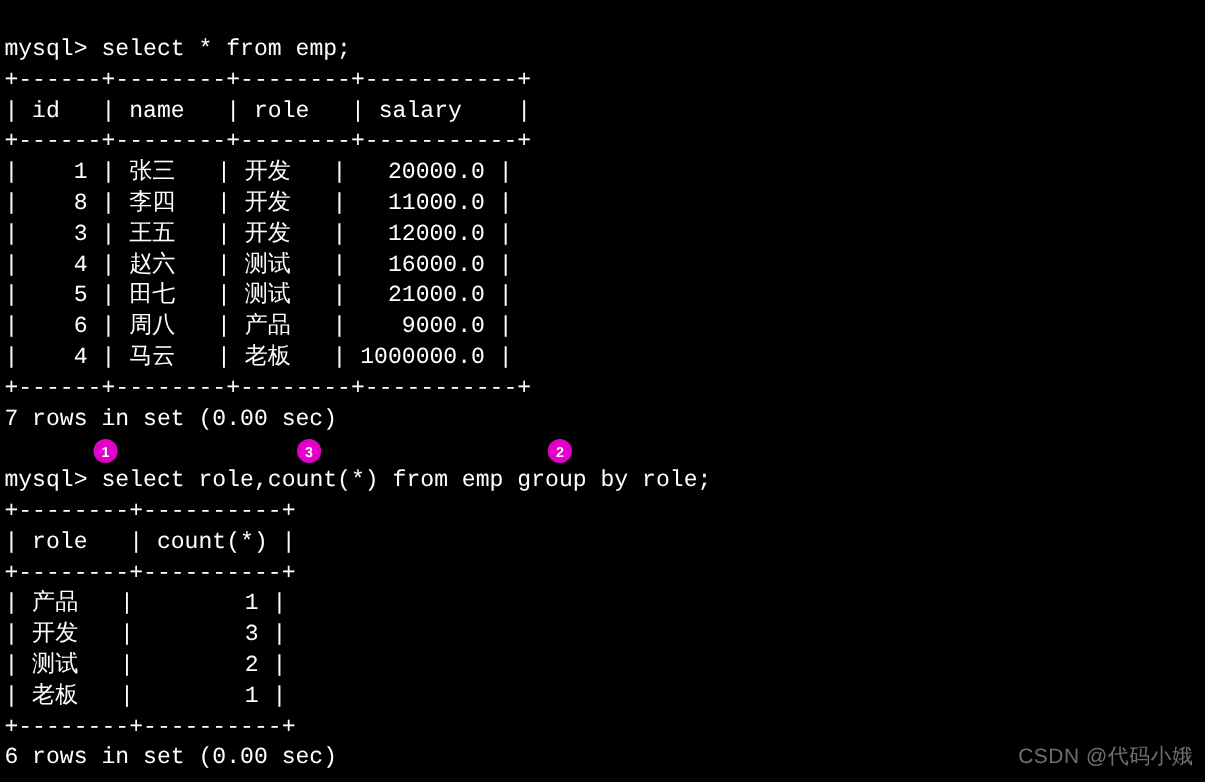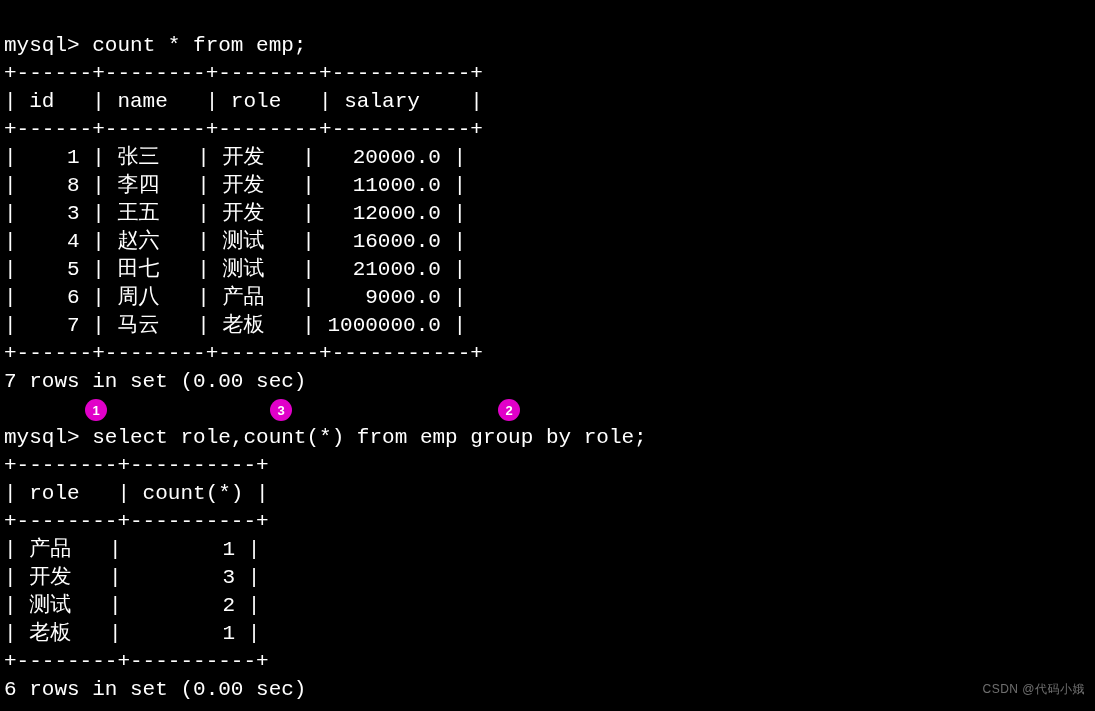--- a/index.html
+++ b/index.html
@@ -33,40 +33,40 @@
     display: flex;
     align-items: center;
     justify-content: center;
     line-height: 1;
   }
   .watermark {
     position: absolute;
     right: 10px;
     bottom: 8px;
     color: rgba(200,200,200,0.55);
-    font-size: 12px;
+    font-size: 19px;
     font-family: Arial, sans-serif;
     letter-spacing: 0.5px;
   }
 </style>
 </head>
 <body>
 
 <div class="terminal">
-<span>mysql&gt;</span><span> count * from emp;</span>
+<span>mysql&gt;</span><span> select * from emp;</span>
 <span>+------+--------+--------+-----------+</span>
 <span>| id   | name   | role   | salary    |</span>
 <span>+------+--------+--------+-----------+</span>
 <span>|    1 | 张三   | 开发   |   20000.0 |</span>
 <span>|    8 | 李四   | 开发   |   11000.0 |</span>
 <span>|    3 | 王五   | 开发   |   12000.0 |</span>
 <span>|    4 | 赵六   | 测试   |   16000.0 |</span>
 <span>|    5 | 田七   | 测试   |   21000.0 |</span>
 <span>|    6 | 周八   | 产品   |    9000.0 |</span>
-<span>|    7 | 马云   | 老板   | 1000000.0 |</span>
+<span>|    4 | 马云   | 老板   | 1000000.0 |</span>
 <span>+------+--------+--------+-----------+</span>
 <span>7 rows in set (0.00 sec)</span>
 
 <span>mysql&gt;</span><span> select role,count(*) from emp group by role;</span>
 <span>+--------+----------+</span>
 <span>| role   | count(*) |</span>
 <span>+--------+----------+</span>
 <span>| 产品   |        1 |</span>
 <span>| 开发   |        3 |</span>
 <span>| 测试   |        2 |</span>

